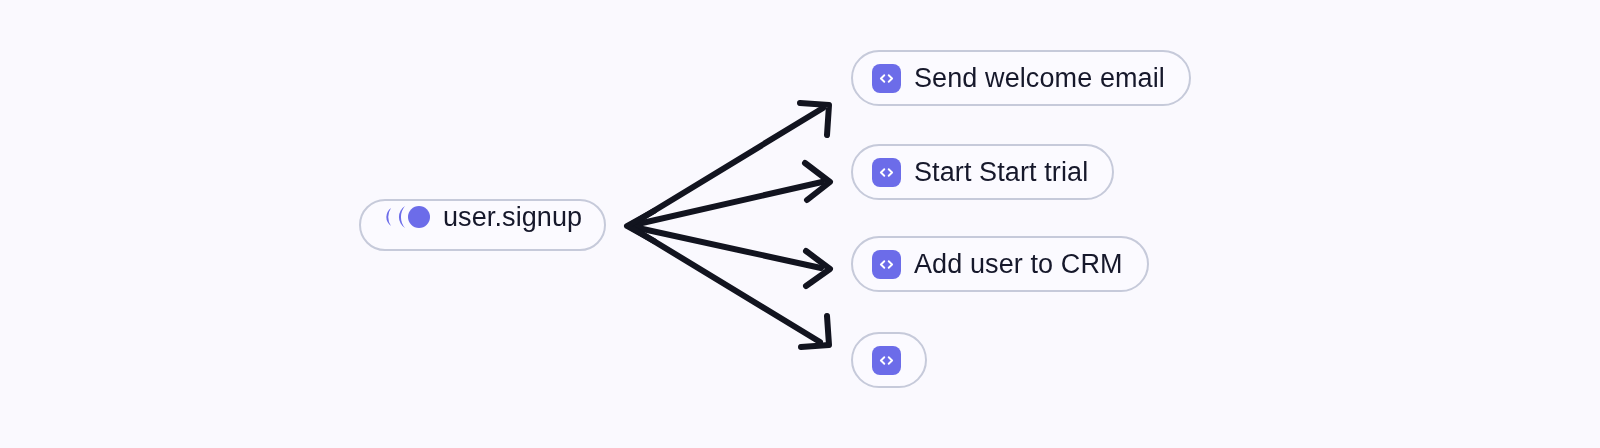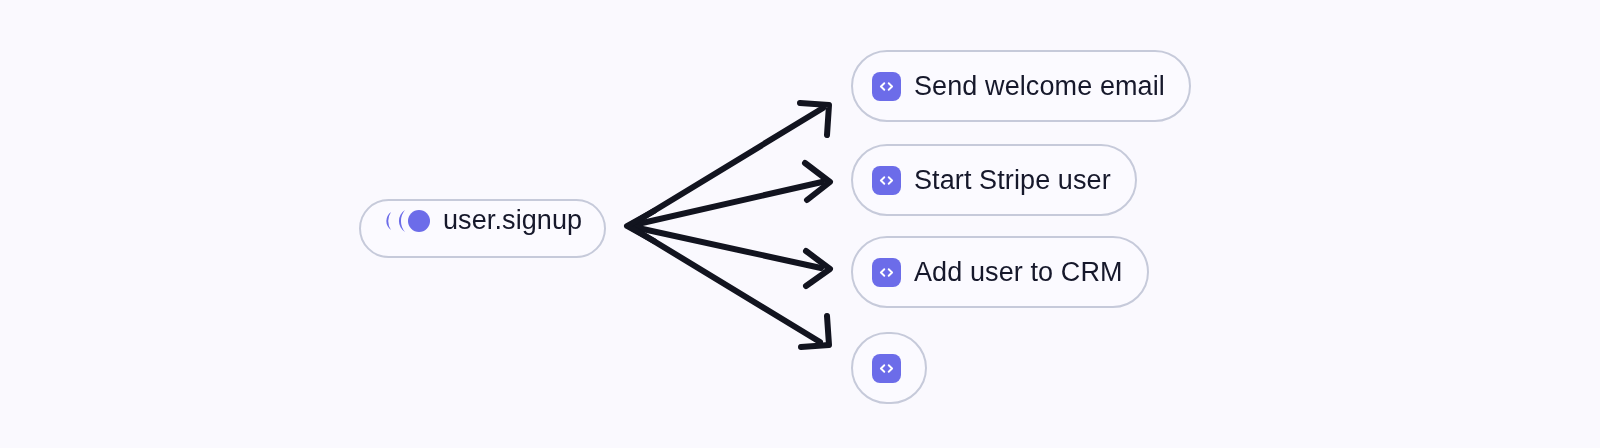--- a/index.html
+++ b/index.html
@@ -38,34 +38,34 @@
   .node-label {
     font-size: 27px;
     line-height: 1;
     color: #16182b;
     letter-spacing: 0.1px;
   }
   
   #trigger-node {
     left: 359px;
     top: 199px;
-    height: 59px;
+    height: 52px;
     padding: 0 22px 16px 20px;
   }
   #trigger-node .node-label {
     margin-left: 12px;
   }
   .trigger-icon {
     display: block;
     width: 50px;
     height: 26px;
   }
   
   .action-node {
-    height: 72px;
+    height: 56px;
     padding: 0 24px 0 19px;
   }
   .action-node .node-label {
     margin-left: 13px;
   }
   .code-badge {
     flex: none;
     width: 29px;
     height: 29px;
     border-radius: 8px;
@@ -130,21 +130,21 @@
 
   <div class="node action-node" id="action-node-1">
     <span class="code-badge">
       <svg width="17" height="17" viewBox="0 0 17 17" aria-hidden="true">
         <g fill="none" stroke="#ffffff" stroke-width="1.9" stroke-linecap="round" stroke-linejoin="round">
           <polyline points="6.3,5.2 2.9,8.5 6.3,11.8"></polyline>
           <polyline points="10.7,5.2 14.1,8.5 10.7,11.8"></polyline>
         </g>
       </svg>
     </span>
-    <span class="node-label">Start Stripe user</span>
+    <span class="node-label">Start Start trial</span>
   </div>
 
   <div class="node action-node" id="action-node-2">
     <span class="code-badge">
       <svg width="17" height="17" viewBox="0 0 17 17" aria-hidden="true">
         <g fill="none" stroke="#ffffff" stroke-width="1.9" stroke-linecap="round" stroke-linejoin="round">
           <polyline points="6.3,5.2 2.9,8.5 6.3,11.8"></polyline>
           <polyline points="10.7,5.2 14.1,8.5 10.7,11.8"></polyline>
         </g>
       </svg>

